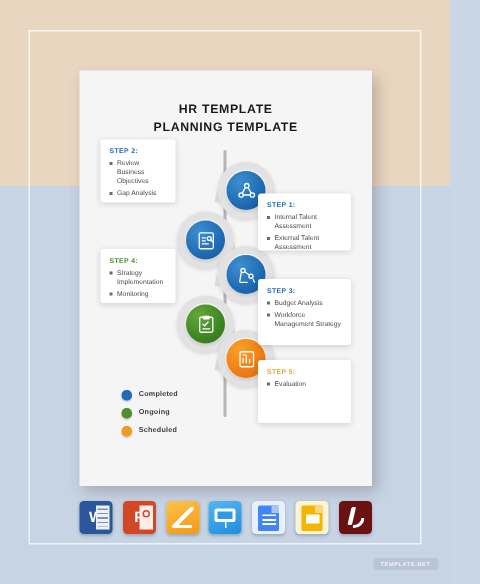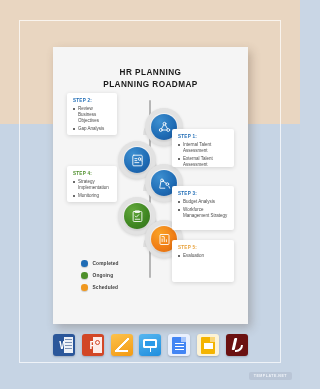--- a/index.html
+++ b/index.html
@@ -90,22 +90,22 @@
 
 <div id="stage">
 
   <div class="bg-top"></div>
   <div class="bg-bottom"></div>
   <div class="frame"></div>
 
   <div class="page">
 
     <div class="doc-title">
-      <div>HR PLANNING</div>
-      <div>PLANNING ROADMAP</div>
+      <div>HR TEMPLATE</div>
+      <div>PLANNING TEMPLATE</div>
     </div>
 
     <div class="spine"></div>
 
     <div class="tail" style="left:90px;top:72px;border-top-left-radius:16px;background:#e2e2e2;"></div>
     <div class="ring" style="left:92px;top:61px;"></div>
     <div class="node n-blue" style="left:98px;top:67px;">
       <svg viewBox="0 0 24 24">
         <g fill="none" stroke="#ffffff" stroke-width="1.4" stroke-linecap="round" stroke-linejoin="round">
           <circle cx="12" cy="6" r="2.3"></circle>

